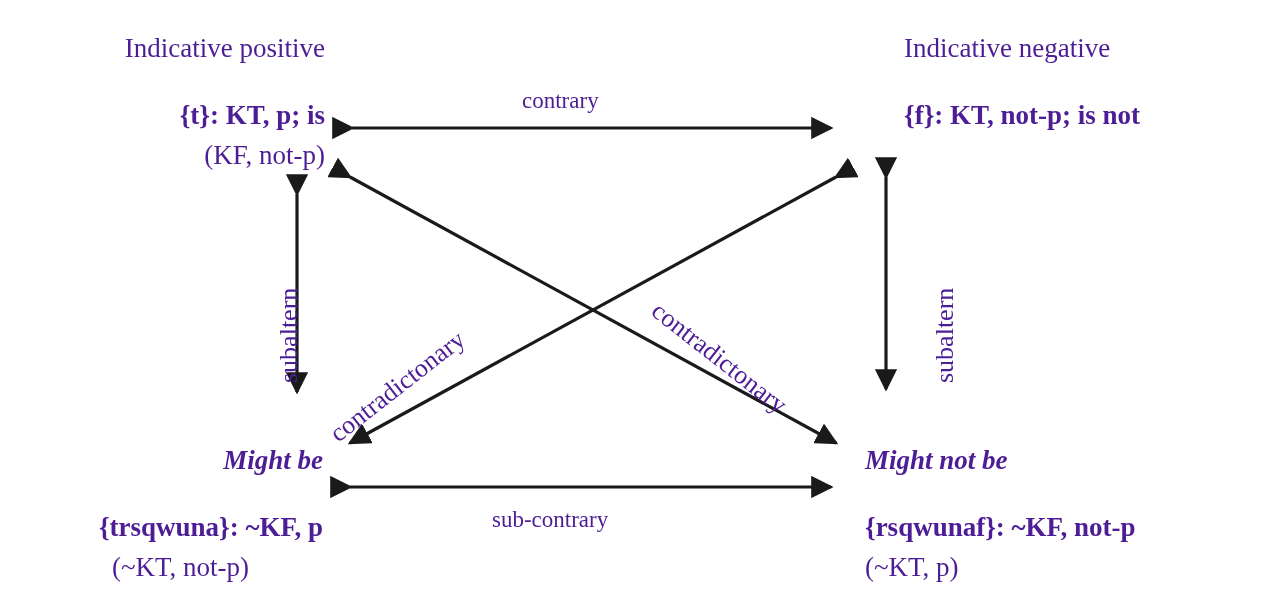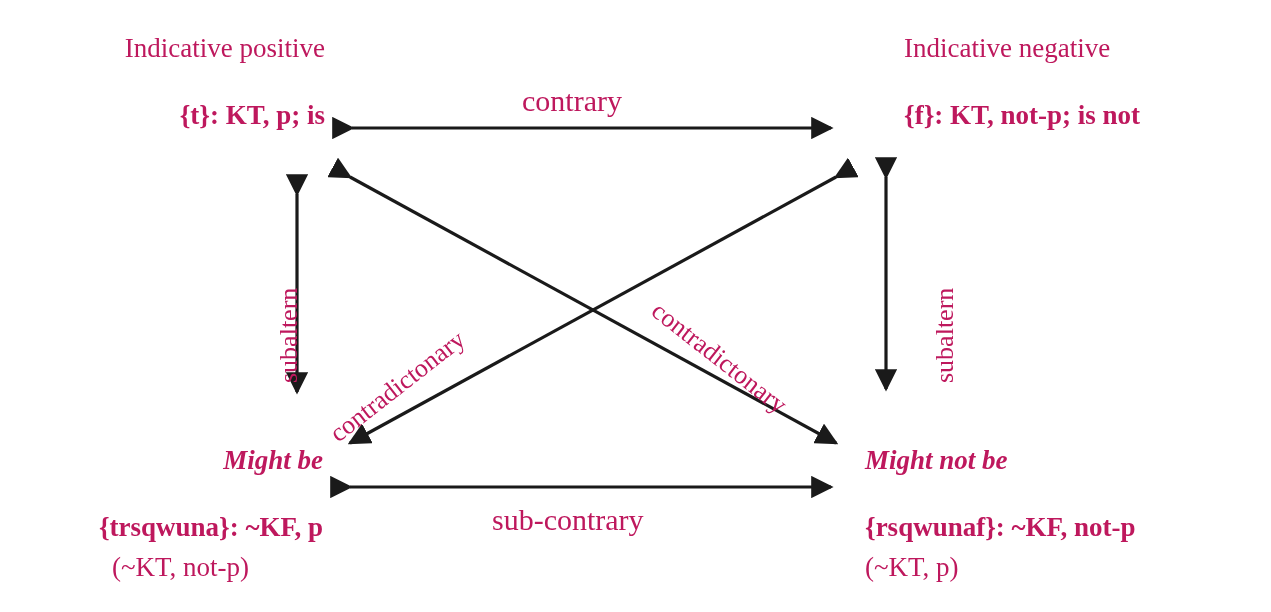--- a/index.html
+++ b/index.html
@@ -7,21 +7,21 @@
     padding: 0;
     background: #ffffff;
   }
   #page {
     position: relative;
     width: 1147px;
     height: 612px;
     background: #ffffff;
     overflow: hidden;
     font-family: "Liberation Serif", "DejaVu Serif", serif;
-    color: #be185d;
+    color: #4c1d95;
   }
   #square-svg {
     position: absolute;
     left: 0;
     top: 0;
     width: 1271px;
     height: 612px;
   }
 
   
@@ -40,21 +40,21 @@
 
   .corner.bl .line.l3 { text-align: center; }
   .corner.br .line.l3 { text-align: left; }
 
   .b  { font-weight: bold; margin-top: 27px; }
   .bi { font-weight: bold; font-style: italic; }
 
   
   .rel-label {
     position: absolute;
-    font-size: 30px;
+    font-size: 23px;
     line-height: 30px;
     white-space: nowrap;
   }
   #label-contrary     { left: 522px; top: 86px; }
   #label-subcontrary  { left: 492px; top: 505px; }
 
   .vert-label {
     position: absolute;
     font-size: 26px;
     white-space: nowrap;
@@ -100,20 +100,21 @@
     <line x1="886" y1="177" x2="886" y2="389" stroke="#1a1a1a" stroke-width="3.2" marker-start="url(#ah)" marker-end="url(#ah)"></line>
 
     <line x1="350" y1="177" x2="836" y2="443" stroke="#1a1a1a" stroke-width="3.2" marker-start="url(#ah)" marker-end="url(#ah)"></line>
 
     <line x1="836" y1="177" x2="350" y2="443" stroke="#1a1a1a" stroke-width="3.2" marker-start="url(#ah)" marker-end="url(#ah)"></line>
   </svg>
 
   <div class="corner tl">
     <span class="line l1">Indicative positive</span>
     <span class="line l2 b">{t}: KT, p;  is</span>
+    <span class="line l3">(KF, not-p)</span>
   </div>
 
   <div class="corner tr">
     <span class="line l1">Indicative negative</span>
     <span class="line l2 b">{f}: KT, not-p;  is not</span>
   </div>
 
   <div class="corner bl">
     <span class="line l1 bi">Might be</span>
     <span class="line l2 b">{trsqwuna}: ~KF, p</span>

